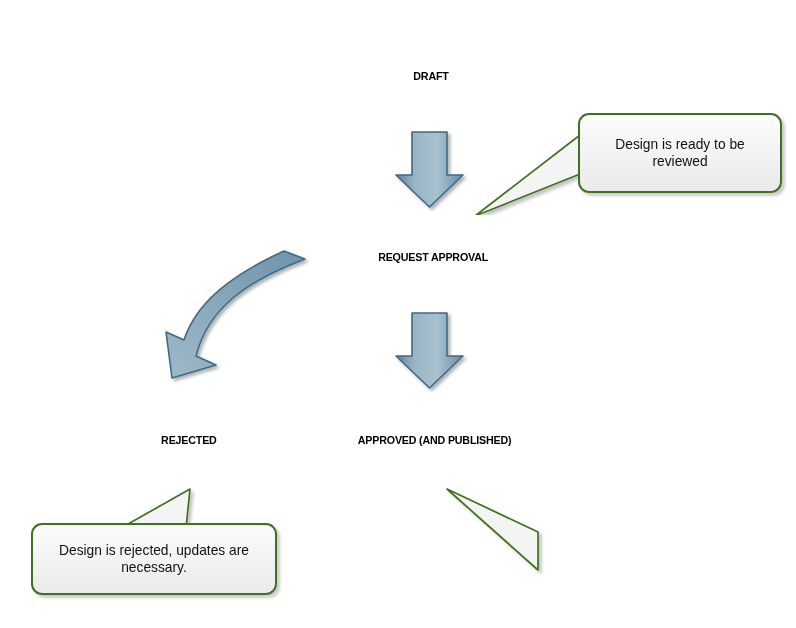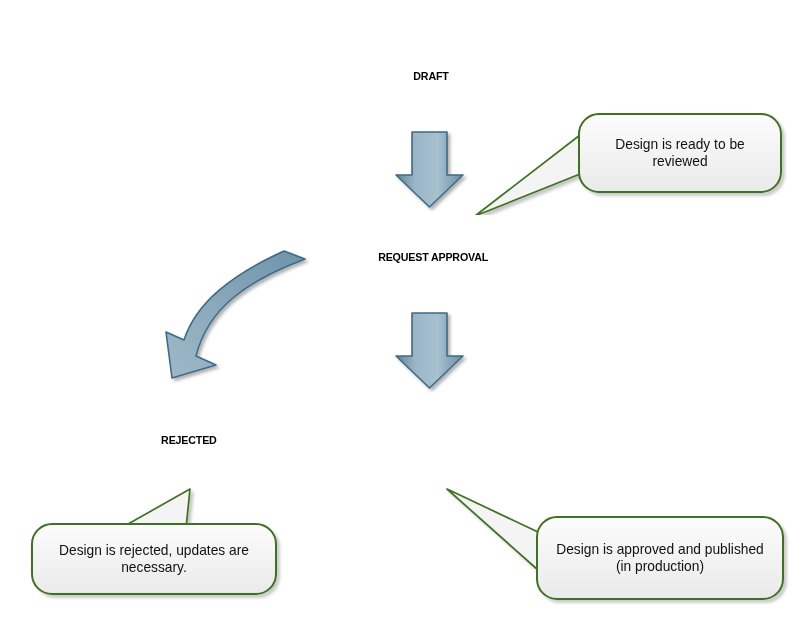--- a/index.html
+++ b/index.html
@@ -51,21 +51,21 @@
   #node-draft   { left: 371px; top: 33px;  width: 120px; height: 88px; }
   #node-request { left: 332px; top: 215px; width: 203px; height: 85px; }
   #node-rejected{ left: 131px; top: 396px; width: 116px; height: 90px; }
   #node-approved{ left: 333px; top: 396px; width: 203px; height: 90px; }
 
   
   .callout {
     position: absolute;
     box-sizing: border-box;
     border: 2px solid #3f7023;
-    border-radius: 21px;
+    border-radius: 11px;
     background: linear-gradient(180deg, #fcfcfc 0%, #f2f2f2 55%, #eaeaea 100%);
     display: flex;
     align-items: center;
     justify-content: center;
     text-align: center;
     box-shadow: 3px 3px 3px rgba(0,0,0,0.20);
     z-index: 3;
   }
   .callout-text {
     font-family: "Liberation Sans", sans-serif;
@@ -142,26 +142,26 @@
   </div>
 
   <div class="node" id="node-rejected">
     <span class="node-label">REJECTED</span>
   </div>
 
   <div class="node" id="node-request">
     <span class="node-label">REQUEST APPROVAL</span>
   </div>
 
+  <div class="node" id="node-approved">
+    <span class="node-label">APPROVED (AND PUBLISHED)</span>
+  </div>
 
   <div class="callout" id="callout-review">
     <span class="callout-text">Design is ready to be reviewed</span>
   </div>
 
   <div class="callout" id="callout-rejected">
     <span class="callout-text">Design is rejected, updates are necessary.</span>
   </div>
 
-  <div class="callout" id="callout-approved">
-    <span class="callout-text">Design is approved and published (in production)</span>
-  </div>
 
 </div>
 
 </body></html>

